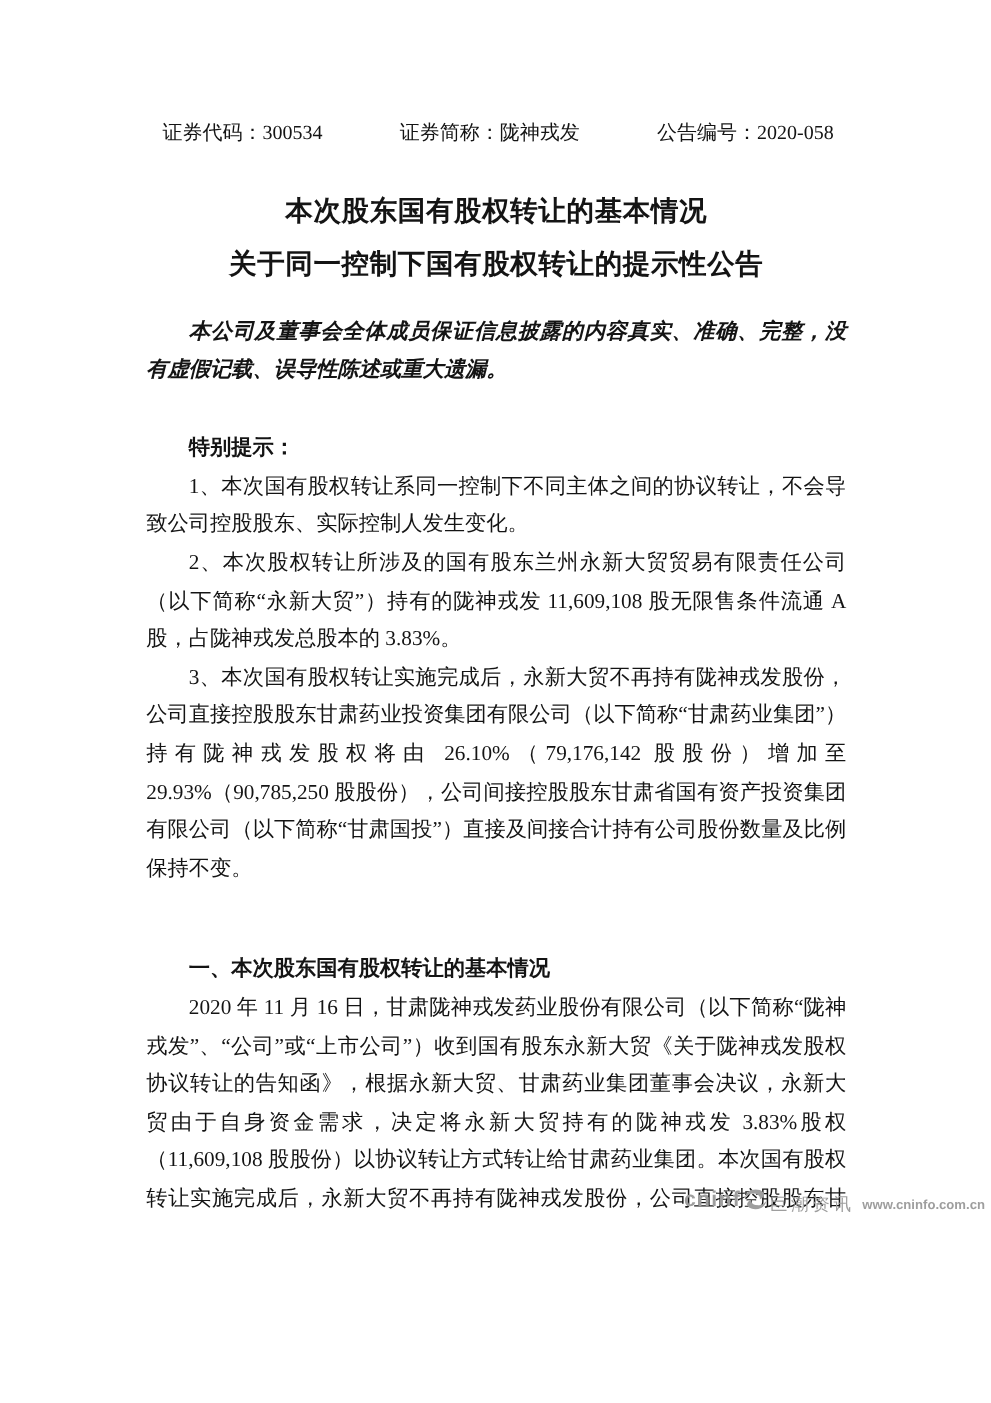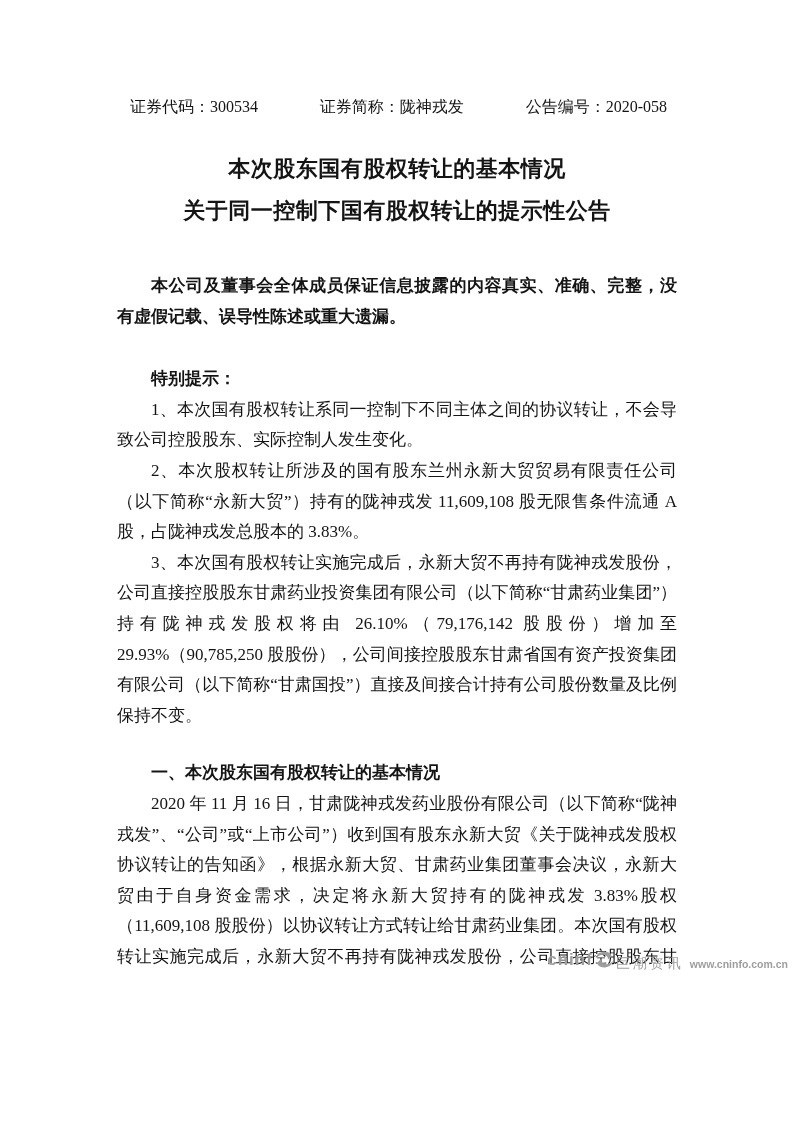--- a/index.html
+++ b/index.html
@@ -37,35 +37,36 @@
   }
   .para {
     font-size: 17px;
     line-height: 30.6px;
     text-align: justify;
     text-indent: 2em;
     margin: 0;
   }
   .disclaimer {
     font-weight: bold;
-    margin-top: 39px;
+    margin-top: 18px;
+    font-style: italic;
   }
   .special-heading {
     font-size: 17px;
     line-height: 30.6px;
     text-indent: 2em;
     font-weight: bold;
     margin: 32px 0 0 0;
   }
   .section-heading {
     font-size: 17px;
     line-height: 30.6px;
     text-indent: 2em;
     font-weight: bold;
-    margin: 27px 0 0 0;
+    margin: 50px 0 0 0;
   }
   .page-number {
     margin-top: 8px;
     text-align: center;
     font-size: 14px;
     line-height: 22px;
   }
   .watermark {
     position: absolute;
     right: 5px;

